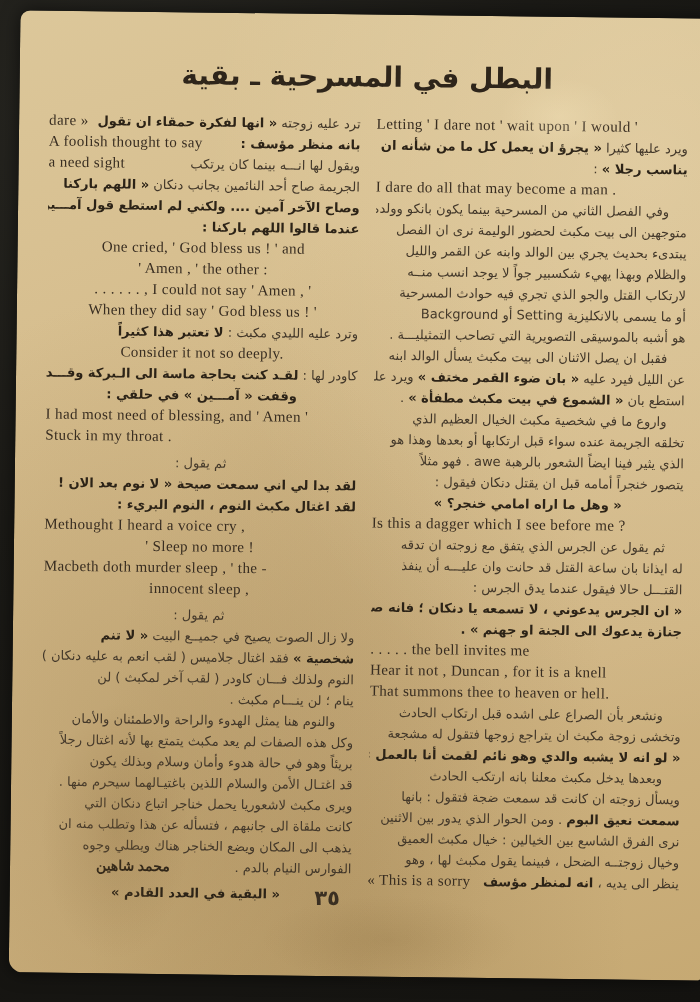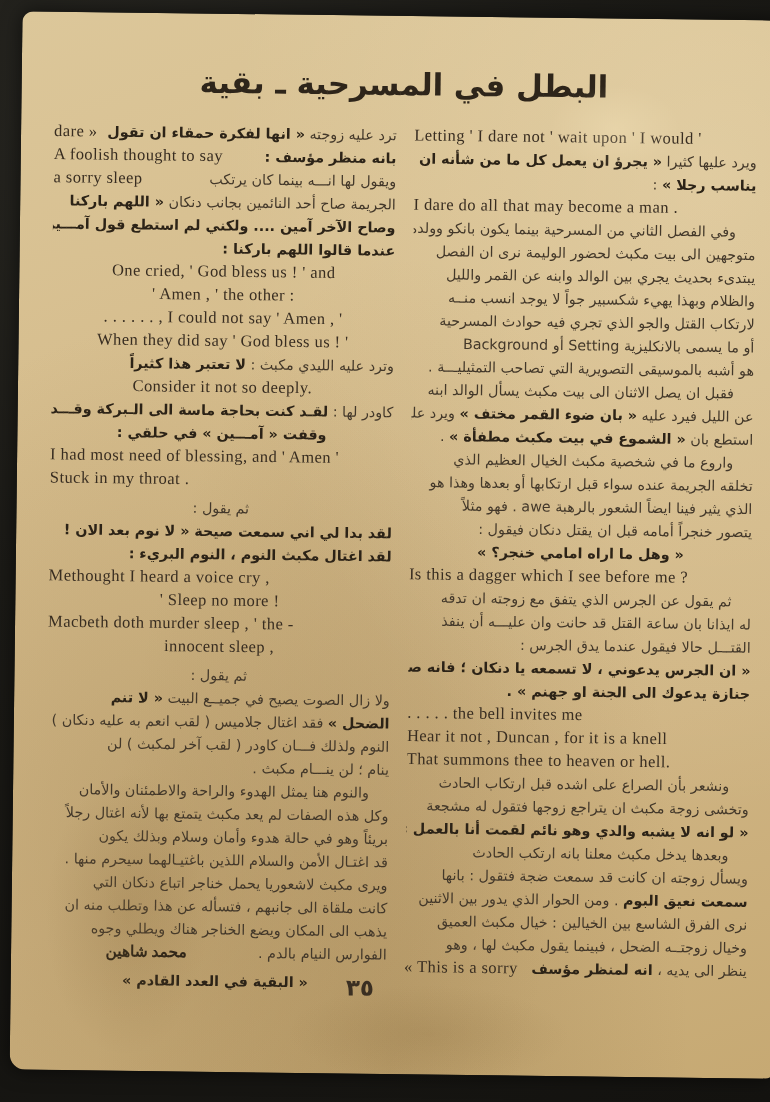--- a/index.html
+++ b/index.html
@@ -121,21 +121,21 @@
           <div class="line split">
             <span class="rpart"><span>ترد عليه زوجته </span><span class="b">« انها لفكرة حمقاء ان تقول</span></span>
             <span class="lpart"><span>dare »</span></span>
           </div>
           <div class="line split">
             <span class="rpart"><span class="b">بانه منظر مؤسف :</span></span>
             <span class="lpart"><span>A foolish thought to say</span></span>
           </div>
           <div class="line split">
             <span class="rpart"><span>ويقول لها انـــه بينما كان يرتكب</span></span>
-            <span class="lpart"><span>a  sorry  sleep</span></span>
+            <span class="lpart"><span>a  need  sight</span></span>
           </div>
           <div class="line "><span>الجريمة صاح أحد النائمين بجانب دنكان </span><span class="b">« اللهم باركنا</span></div>
           <div class="line b">وصاح الآخر آمين .... ولكني لم استطع قول آمـــين</div>
           <div class="line b">عندما قالوا اللهم باركنا :</div>
           <div class="line en c">One cried, ' God bless us ! '  and</div>
           <div class="line en c">' Amen , '  the other :</div>
           <div class="line en c">. . . . . . , I could not say ' Amen , '</div>
           <div class="line en c">When they did say ' God bless us ! '</div>
           <div class="line "><span>وترد عليه الليدي مكبث : </span><span class="b">لا تعتبر هذا كثيراً</span></div>
           <div class="line en c">Consider it not so deeply.</div>
@@ -145,21 +145,21 @@
           <div class="line en">Stuck in my  throat .</div>
           <div class="line c sp">ثم يقول :</div>
           <div class="line b">لقد بدا لي اني سمعت صيحة « لا نوم بعد الان !</div>
           <div class="line b">لقد اغتال مكبث النوم ، النوم البريء :</div>
           <div class="line en">Methought I heard a voice cry ,</div>
           <div class="line en c">' Sleep no more !</div>
           <div class="line en">Macbeth doth murder sleep , ' the -</div>
           <div class="line en c">innocent sleep ,</div>
           <div class="line c sp">ثم يقول :</div>
           <div class="line "><span>ولا زال الصوت يصيح في جميــع البيت </span><span class="b">« لا تنم</span></div>
-          <div class="line "><span class="b">الضحل »</span><span> فقد اغتال جلاميس ( لقب انعم به عليه دنكان )</span></div>
+          <div class="line "><span class="b">شخصية »</span><span> فقد اغتال جلاميس ( لقب انعم به عليه دنكان )</span></div>
           <div class="line ">النوم ولذلك فـــان كاودر ( لقب آخر لمكبث ) لن</div>
           <div class="line ">ينام ؛ لن ينـــام مكبث .</div>
           <div class="line ind">والنوم هنا يمثل الهدوء والراحة والاطمئنان والأمان</div>
           <div class="line ">وكل هذه الصفات لم يعد مكبث يتمتع بها لأنه اغتال رجلاً</div>
           <div class="line ">بريئاً وهو في حالة هدوء وأمان وسلام وبذلك يكون</div>
           <div class="line ">قد اغتـال الأمن والسلام اللذين باغتيـالهما سيحرم منها .</div>
           <div class="line ">ويرى مكبث لاشعوريا يحمل خناجر اتباع دنكان التي</div>
           <div class="line ">كانت ملقاة الى جانبهم ، فتسأله عن هذا وتطلب منه ان</div>
           <div class="line ">يذهب الى المكان ويضع الخناجر هناك ويطلي وجوه</div>
           <div class="line sig split">

